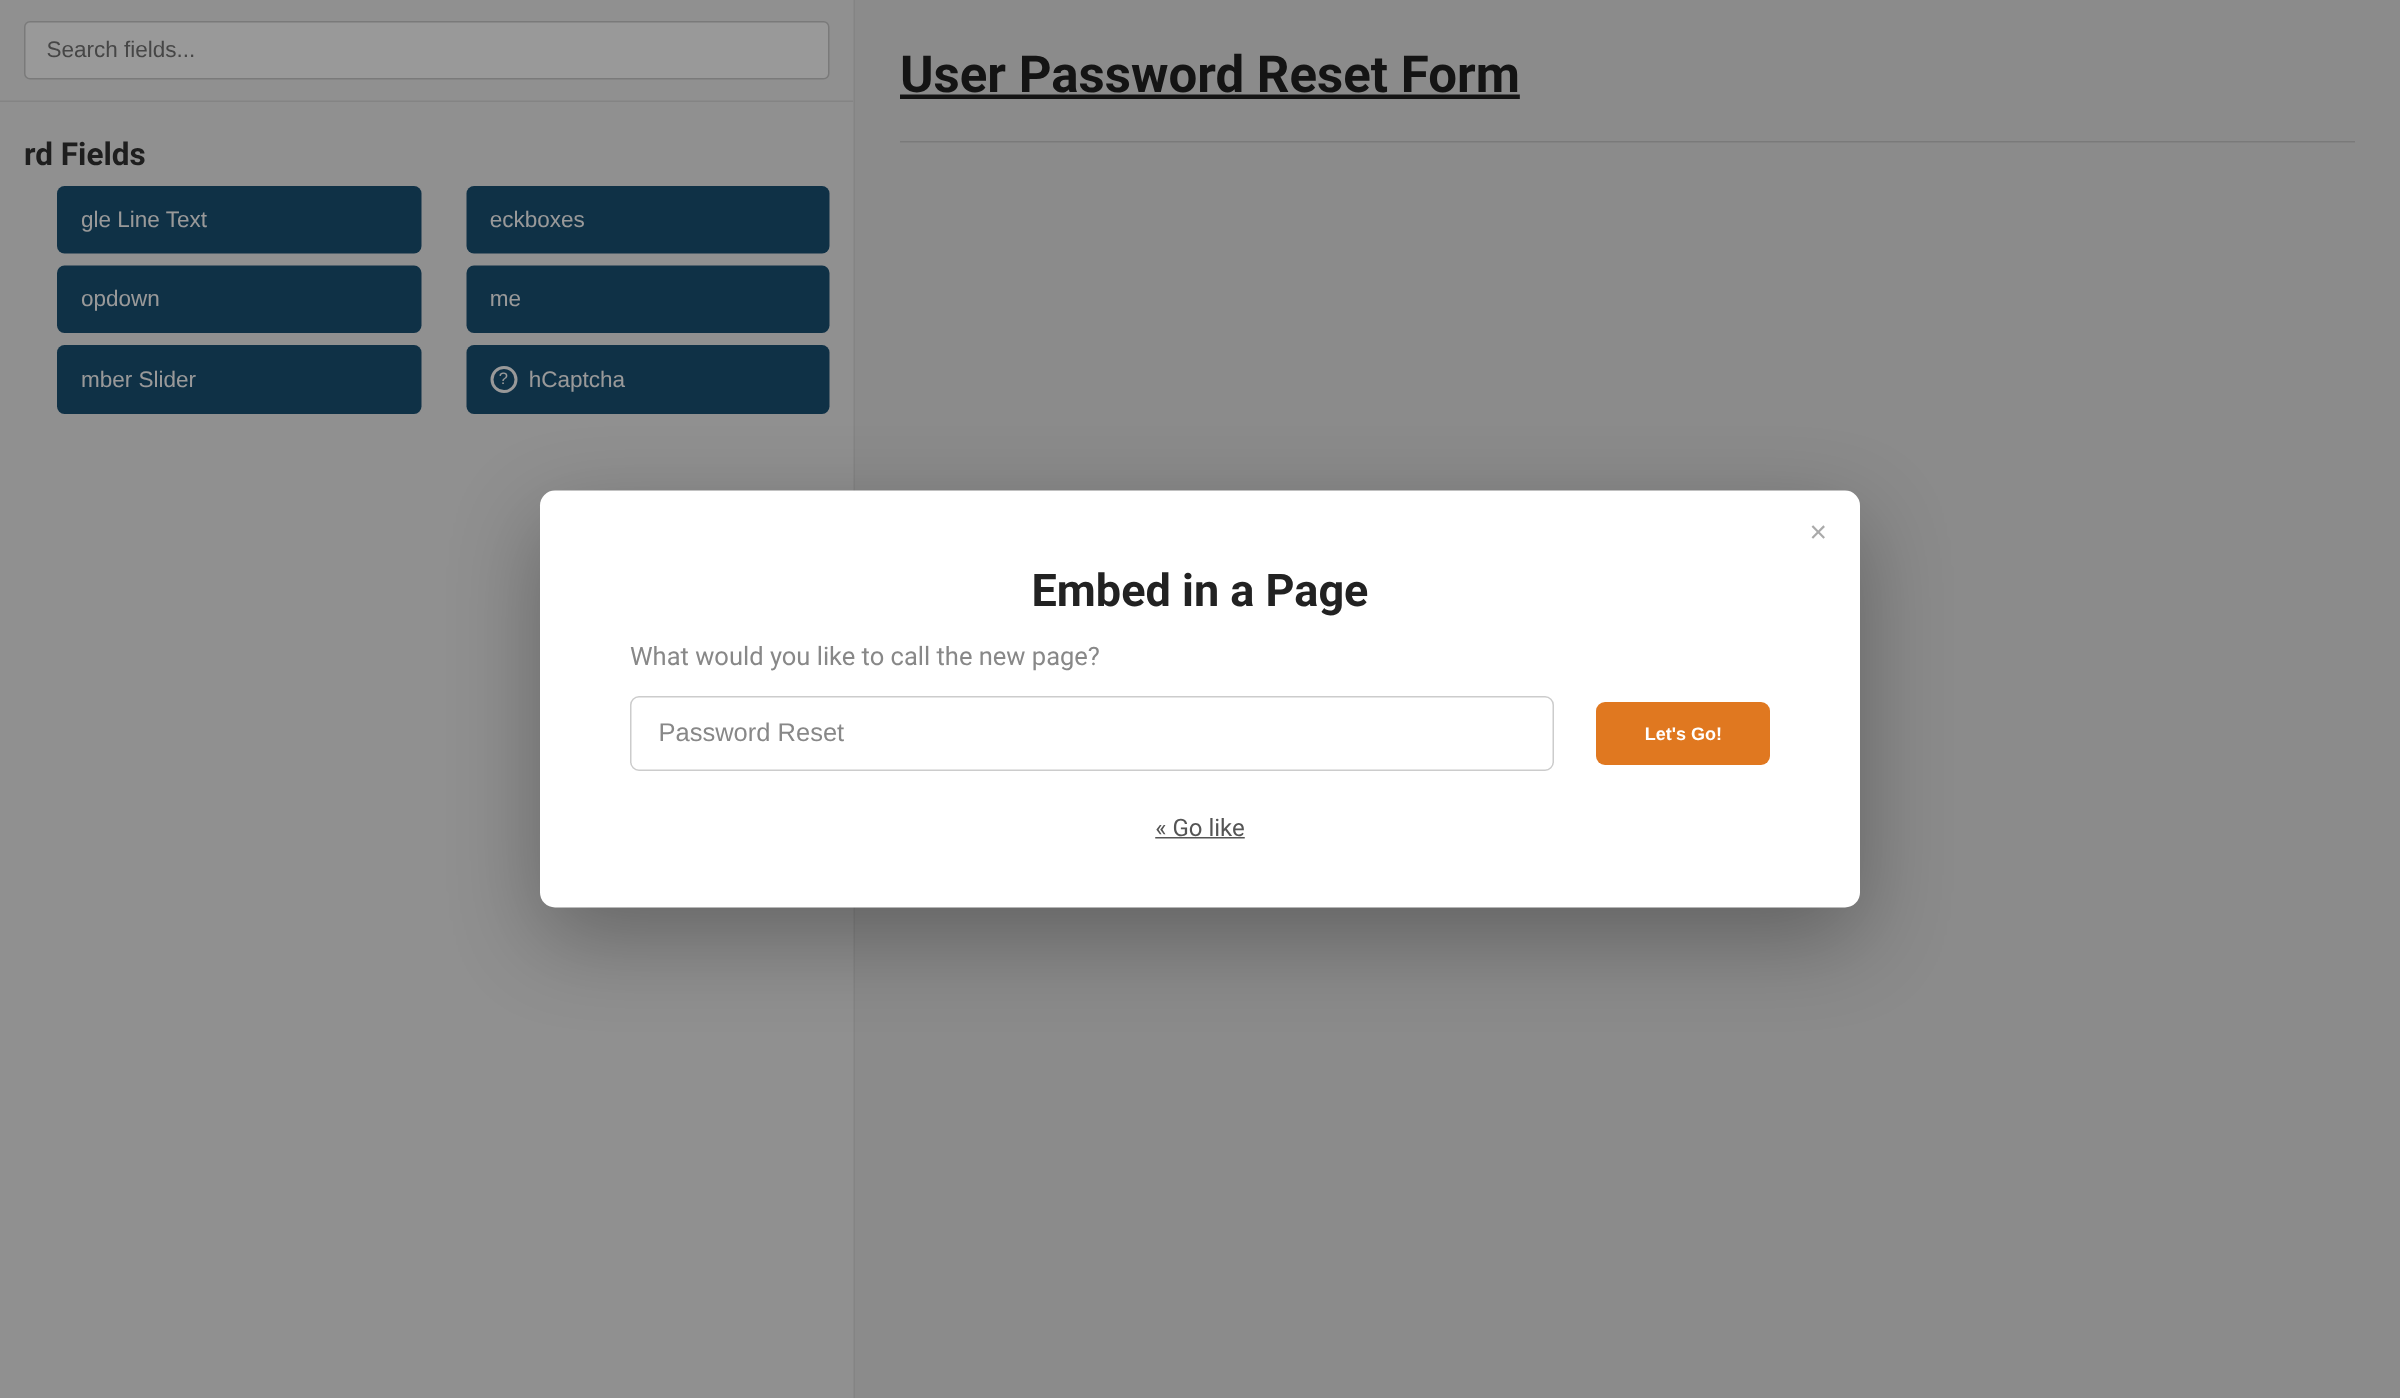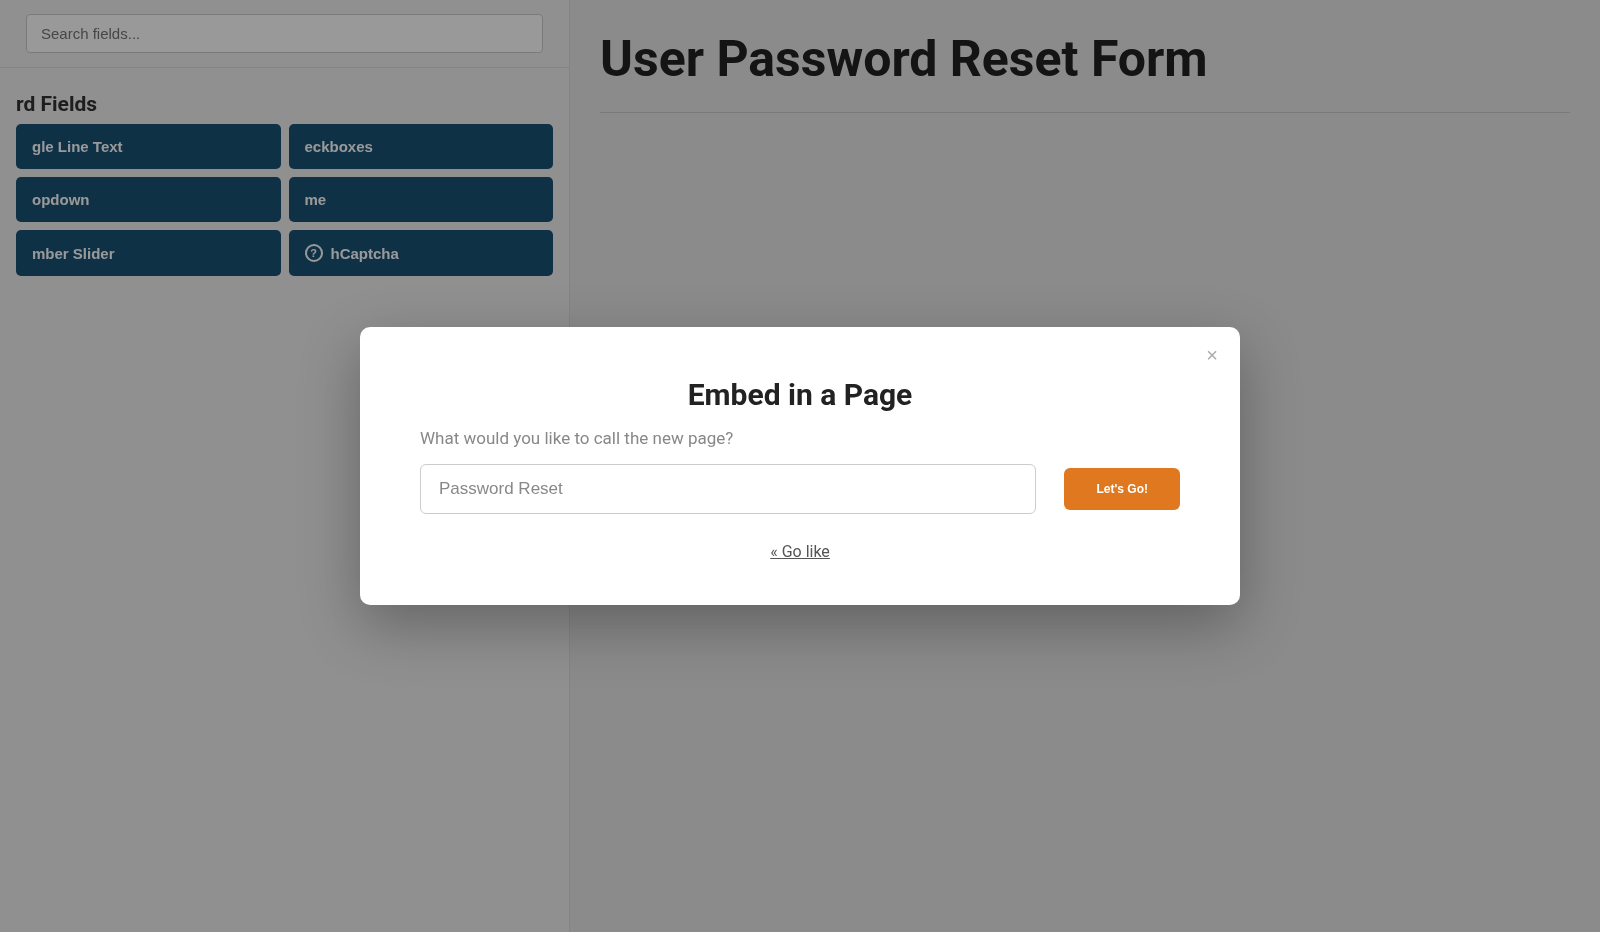--- a/index.html
+++ b/index.html
@@ -57,21 +57,21 @@
       background: #fff;
       color: #555;
     }
 
     .tab-icon {
       font-size: 14px;
       color: #777;
     }
 
     .search-bar {
-      padding: 14px 26px;
+      padding: 14px 16px;
       border-bottom: 1px solid #ddd;
     }
 
     .search-input {
       width: 100%;
       padding: 10px 14px;
       border: 1px solid #ccc;
       border-radius: 4px;
       font-size: 15px;
       color: #888;
@@ -97,41 +97,43 @@
       gap: 8px;
     }
 
     .field-btn {
       background: #1a5276;
       color: #fff;
       border: none;
       border-radius: 5px;
       padding: 14px 16px;
       font-size: 15px;
-      font-weight: 700;
+      font-weight: 400;
       cursor: pointer;
       text-align: left;
       display: flex;
       align-items: center;
       gap: 8px;
+      margin-left: 22px;
     }
 
     
     .main-content {
       flex: 1;
       background: #e8e8e8;
       padding: 30px;
       overflow: hidden;
     }
 
     .form-preview-title {
-      font-size: 50px;
+      font-size: 34px;
       font-weight: 700;
       color: #222;
       margin-bottom: 24px;
+      text-decoration: underline;
     }
 
     .form-divider {
       border: none;
       border-top: 1px solid #ccc;
       margin-bottom: 20px;
     }
 
     .form-field-preview {
       margin-bottom: 20px;

